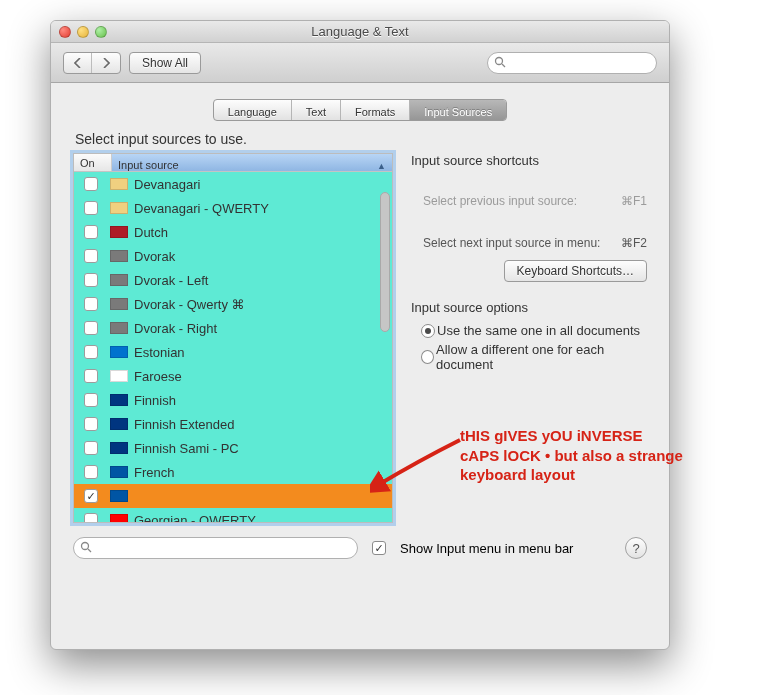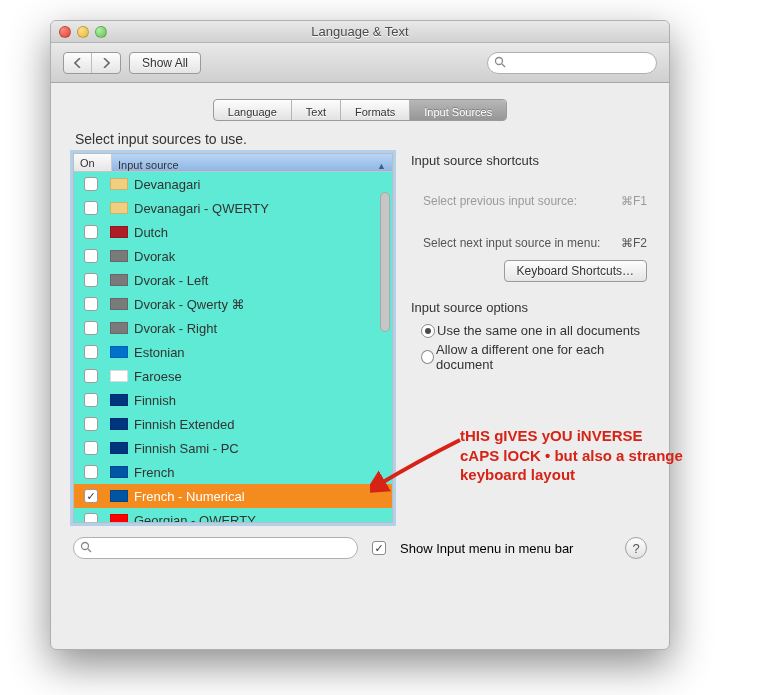--- a/index.html
+++ b/index.html
@@ -269,21 +269,20 @@
               <span class="label">Finnish Sami - PC</span>
             </div>
             <div class="row">
               <span class="chk"></span>
               <span class="flag" style="background: rgb(0, 85, 164);"></span>
               <span class="label">French</span>
             </div>
             <div class="row selected">
               <span class="chk">✓</span>
               <span class="flag" style="background: rgb(0, 85, 164);"></span>
-              <span class="label">French - Numerical</span>
             </div>
             <div class="row">
               <span class="chk"></span>
               <span class="flag" style="background: rgb(255, 0, 0);"></span>
               <span class="label">Georgian - QWERTY</span>
             </div>
           </div>
       </div>
 
       <div class="right">

